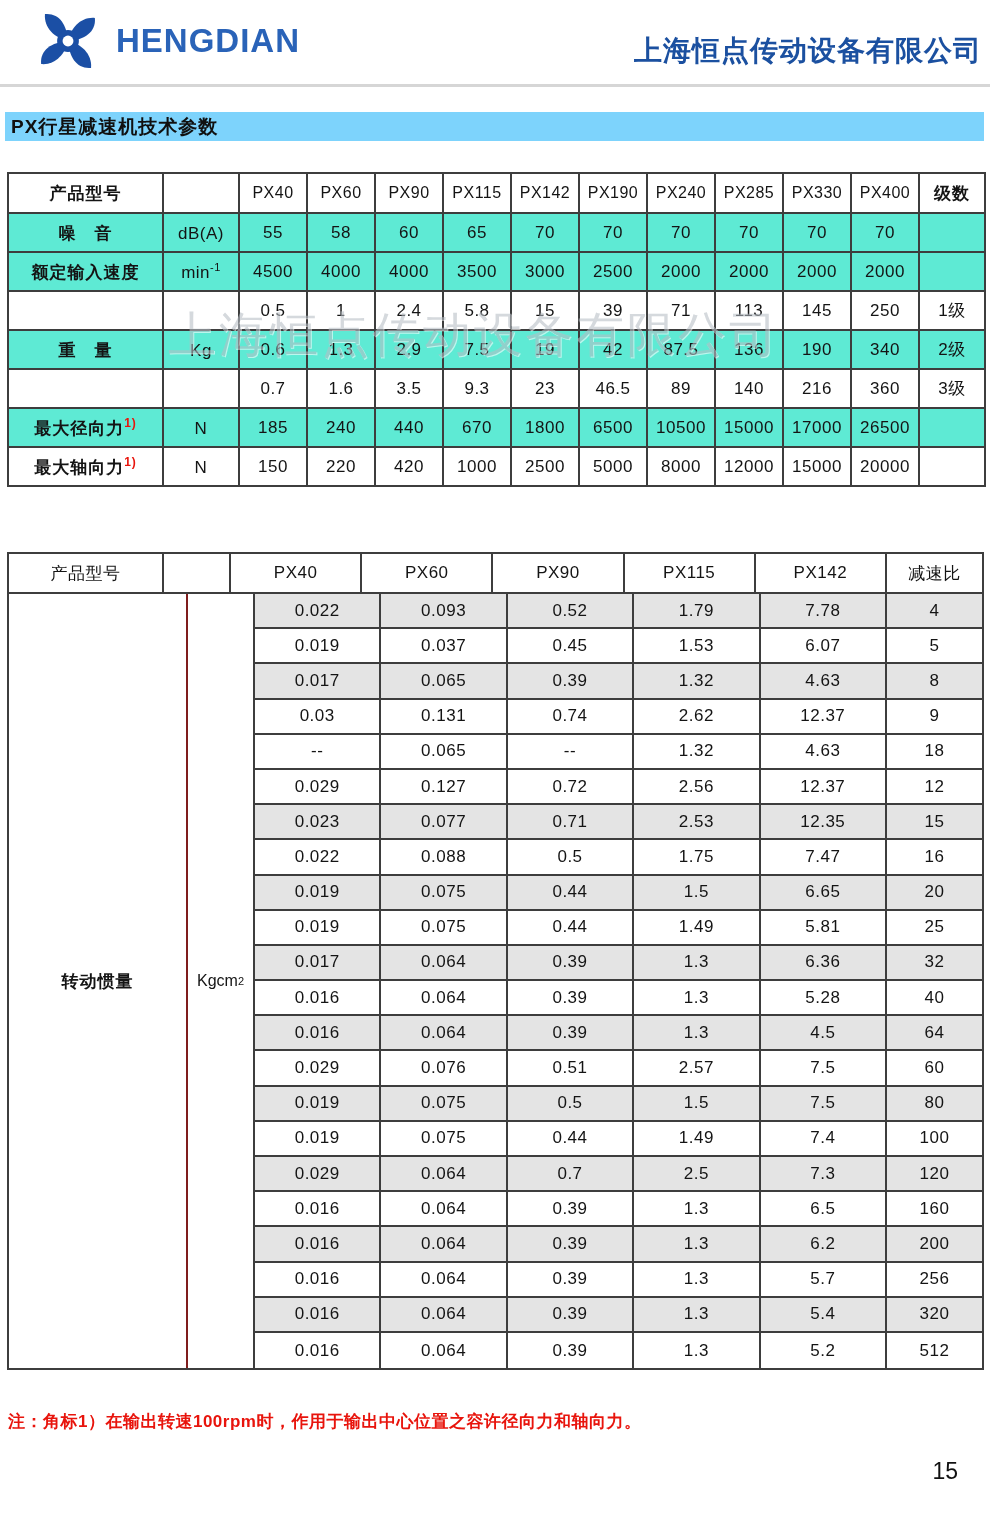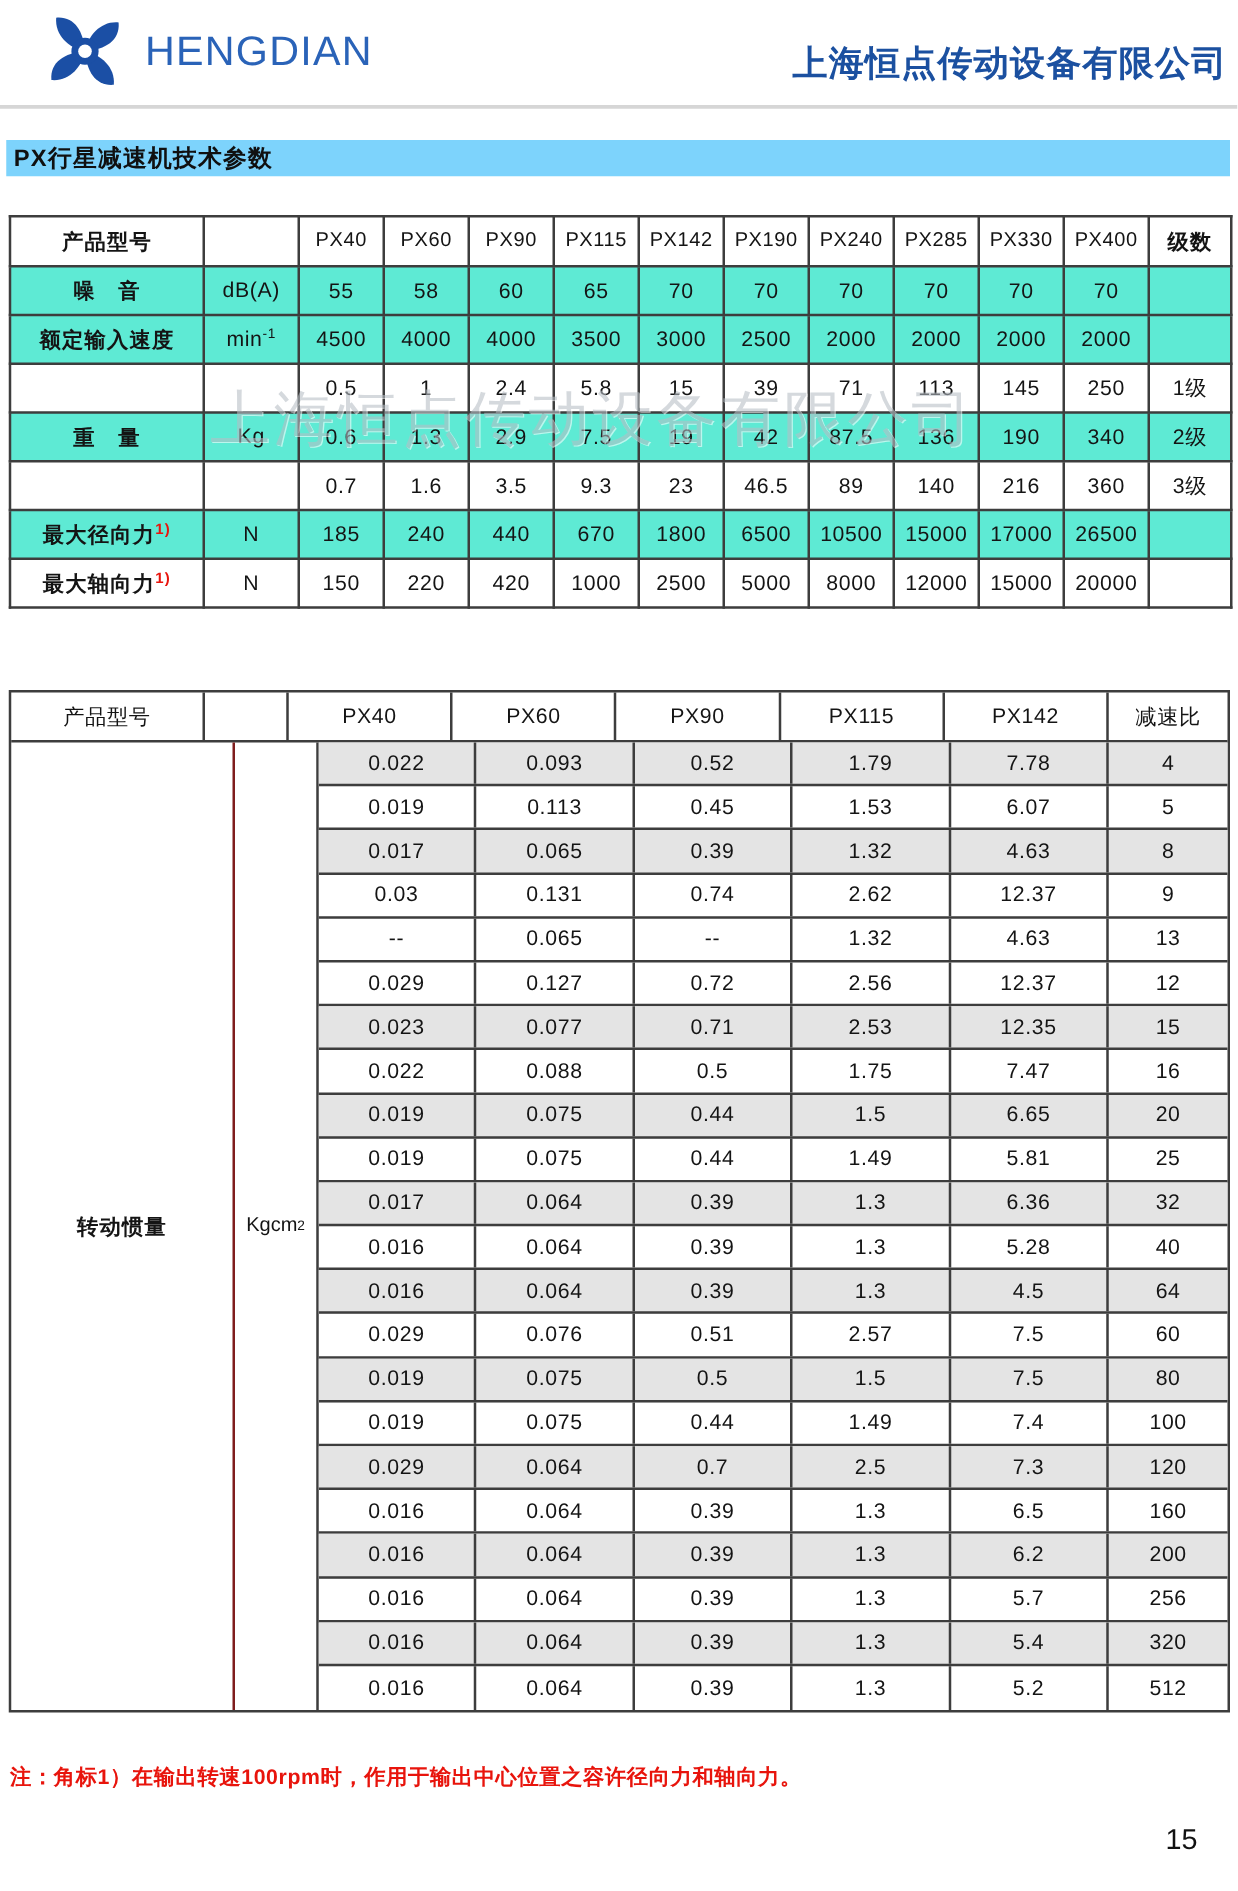--- a/index.html
+++ b/index.html
@@ -9,21 +9,21 @@
     background:#ffffff;
     position:relative;
     overflow:hidden;
     font-family:"Liberation Sans","DejaVu Sans",sans-serif;
     color:#141414;
   }
 
   
   .page-header { position:absolute; top:0; left:0; width:990px; height:84px; background:#fff; }
   .logo-wrap { position:absolute; left:36px; top:9px; display:flex; align-items:center; gap:16px; }
-  .logo-text { font-size:33px; font-weight:400; color:#2a63b8; letter-spacing:1px; }
+  .logo-text { font-size:33px; font-weight:700; color:#2a63b8; letter-spacing:1px; }
   .company-name { position:absolute; right:8px; top:32px; font-size:28px; font-weight:bold; color:#1b50a0; letter-spacing:1px; }
   .header-divider { position:absolute; top:84px; left:0; width:990px; height:3px; background:#d6d6d6; }
 
   
   .title-bar { position:absolute; top:112px; left:5px; width:979px; height:29px; background:#7dd3fc; display:flex; align-items:center; }
   .title-bar span { font-size:19px; font-weight:bold; color:#101010; padding-left:6px; letter-spacing:1px; }
 
   
   .watermark {
     position:absolute; top:303px; left:168px;
@@ -289,21 +289,21 @@
     <div>0.022</div>
     <div>0.093</div>
     <div>0.52</div>
     <div>1.79</div>
     <div>7.78</div>
     <div>4</div>
   </div>
 
   <div class="t2-row">
     <div>0.019</div>
-    <div>0.113</div>
+    <div>0.037</div>
     <div>0.45</div>
     <div>1.53</div>
     <div>6.07</div>
     <div>5</div>
   </div>
 
   <div class="t2-row shaded">
     <div>0.017</div>
     <div>0.065</div>
     <div>0.39</div>
@@ -320,21 +320,21 @@
     <div>12.37</div>
     <div>9</div>
   </div>
 
   <div class="t2-row">
     <div>--</div>
     <div>0.065</div>
     <div>--</div>
     <div>1.32</div>
     <div>4.63</div>
-    <div>13</div>
+    <div>18</div>
   </div>
 
   <div class="t2-row">
     <div>0.029</div>
     <div>0.127</div>
     <div>0.72</div>
     <div>2.56</div>
     <div>12.37</div>
     <div>12</div>
   </div>

